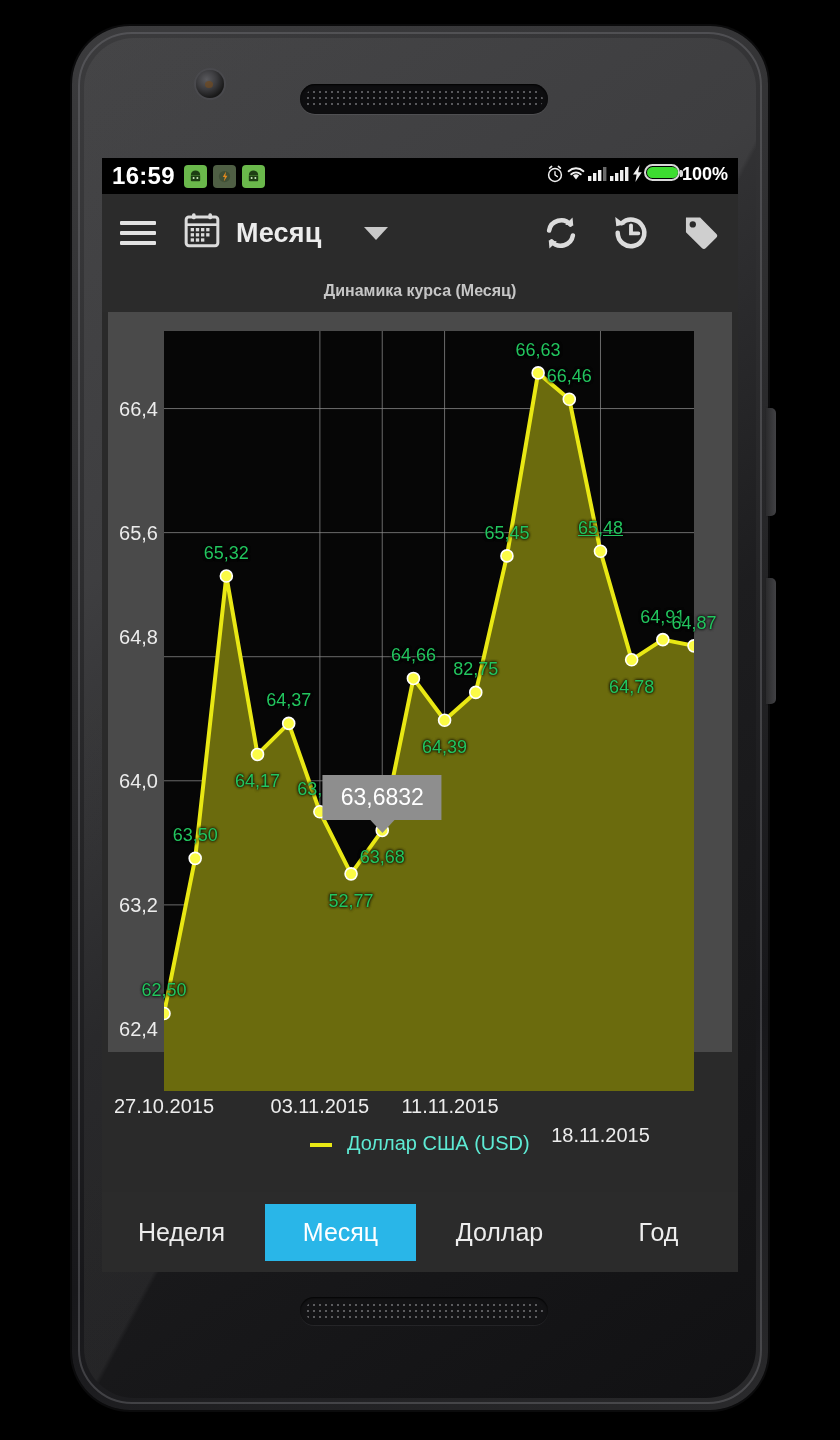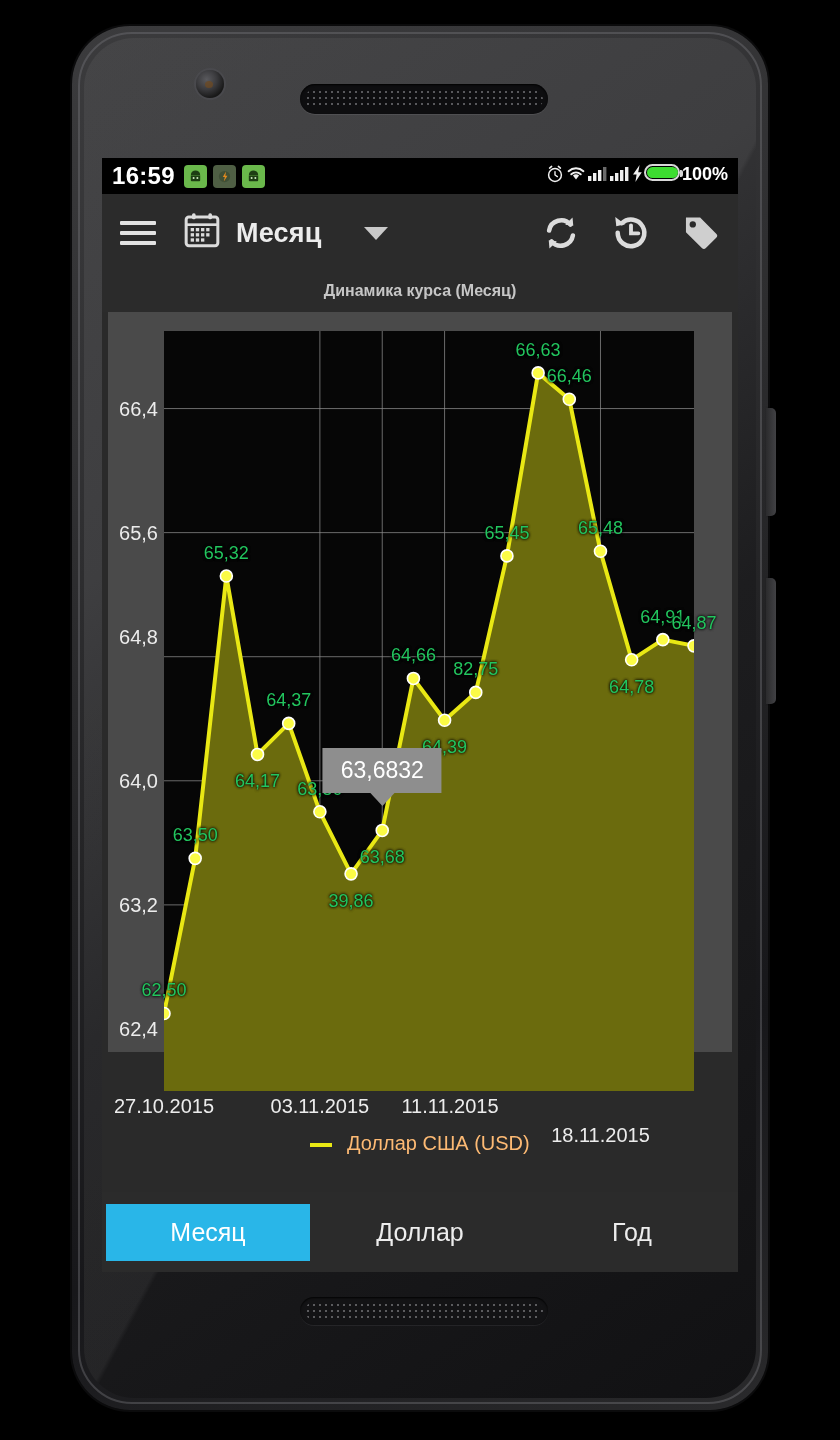--- a/index.html
+++ b/index.html
@@ -107,21 +107,21 @@
 
   .ylabels{ position:absolute; left:0; top:19px; width:56px; height:760px; }
   .ylab{ position:absolute; right:6px; transform:translateY(-50%); color:#ececec;
     font-size:20px; white-space:nowrap; }
 
   .xlabels{ position:absolute; left:0; top:783px; width:100%; height:34px; }
   .xlab{ position:absolute; transform:translateX(-50%); color:#ececec;
     font-size:20px; white-space:nowrap; }
 
   .legend{ position:absolute; left:0; top:820px; width:100%; text-align:center;
-    color:#fdba74; font-size:20px; }
+    color:#5eead4; font-size:20px; }
   .legend-dash{ display:inline-block; width:22px; height:4px; background:#e9e814;
     vertical-align:middle; margin-right:9px; }
 
   .pt-label{ position:absolute; transform:translate(-50%,-100%); color:#22c55e;
     font-size:18px; white-space:nowrap; text-shadow:0 0 3px #000,0 0 3px #000; }
 
   .tooltip{ position:absolute; background:#8e8e8e; color:#fff; font-size:23px;
     padding:9px 18px; white-space:nowrap; transform:translate(-50%,-100%); }
   .tooltip:after{ content:""; position:absolute; left:50%; bottom:-13px;
     transform:translateX(-50%); border-left:13px solid transparent;
@@ -329,45 +329,46 @@
               <circle cx="498.8235294117647" cy="308.6530612244909" r="6" fill="#fbfb46" stroke="#ffffff" stroke-width="1.6"></circle>
               <circle cx="530" cy="314.85714285714266" r="6" fill="#fbfb46" stroke="#ffffff" stroke-width="1.6"></circle>
             </svg>
         </div>
       <div class="pt-label" style="left: 0px; top: 670.449px;">62,50</div>
           <div class="pt-label" style="left: 31.1765px; top: 515.347px;">63,50</div>
           <div class="pt-label" style="left: 62.3529px; top: 233.061px;">65,32</div>
           <div class="pt-label" style="left: 93.5294px; top: 461.429px;">64,17</div>
           <div class="pt-label" style="left: 124.706px; top: 380.408px;">64,37</div>
           <div class="pt-label" style="left: 155.882px; top: 468.816px;">63,80</div>
-          <div class="pt-label" style="left: 187.059px; top: 580.857px;">39,86</div>
+          <div class="pt-label" style="left: 187.059px; top: 580.857px;">52,77</div>
           <div class="pt-label" style="left: 218.235px; top: 537.429px;">63,68</div>
           <div class="pt-label" style="left: 249.412px; top: 335.429px;">64,66</div>
           <div class="pt-label" style="left: 280.588px; top: 427.306px;">64,39</div>
           <div class="pt-label" style="left: 311.765px; top: 349.388px;">82,75</div>
           <div class="pt-label" style="left: 342.941px; top: 212.898px;">65,45</div>
           <div class="pt-label" style="left: 374.118px; top: 29.8776px;">66,63</div>
           <div class="pt-label" style="left: 405.294px; top: 56.2449px;">66,46</div>
-          <div class="pt-label" style="left: 436.471px; top: 208.245px;">65,48</div>
+          <div class="pt-label" style="left: 436.471px; top: 208.245px; text-decoration: underline;">65,48</div>
           <div class="pt-label" style="left: 467.647px; top: 366.816px;">64,78</div>
           <div class="pt-label" style="left: 498.824px; top: 296.653px;">64,91</div>
           <div class="pt-label" style="left: 530px; top: 302.857px;">64,87</div>
-          <div class="tooltip" style="left: 218.235px; top: 462px;">63,6832</div>
+          <div class="tooltip" style="left: 218.235px; top: 489px;">63,6832</div>
         </div>
       <div class="xlabels">
           <div class="xlab" style="left: 56px;">27.10.2015</div>
           <div class="xlab" style="left: 211.882px;">03.11.2015</div>
           <div class="xlab" style="left: 342px;">11.11.2015</div>
           <div class="xlab" style="left: 492.471px; margin-top: 29px;">18.11.2015</div>
         </div>
       <div class="legend">
         <span class="legend-dash"></span>
         <span>Доллар США (USD)</span>
       </div>
     </div>
 
     <div class="tabbar">
+        <div class="tab">Неделя</div>
         <div class="tab active">Месяц</div>
         <div class="tab">Доллар</div>
         <div class="tab">Год</div>
       </div>
   </div>
 </div>
 
 </body></html>

